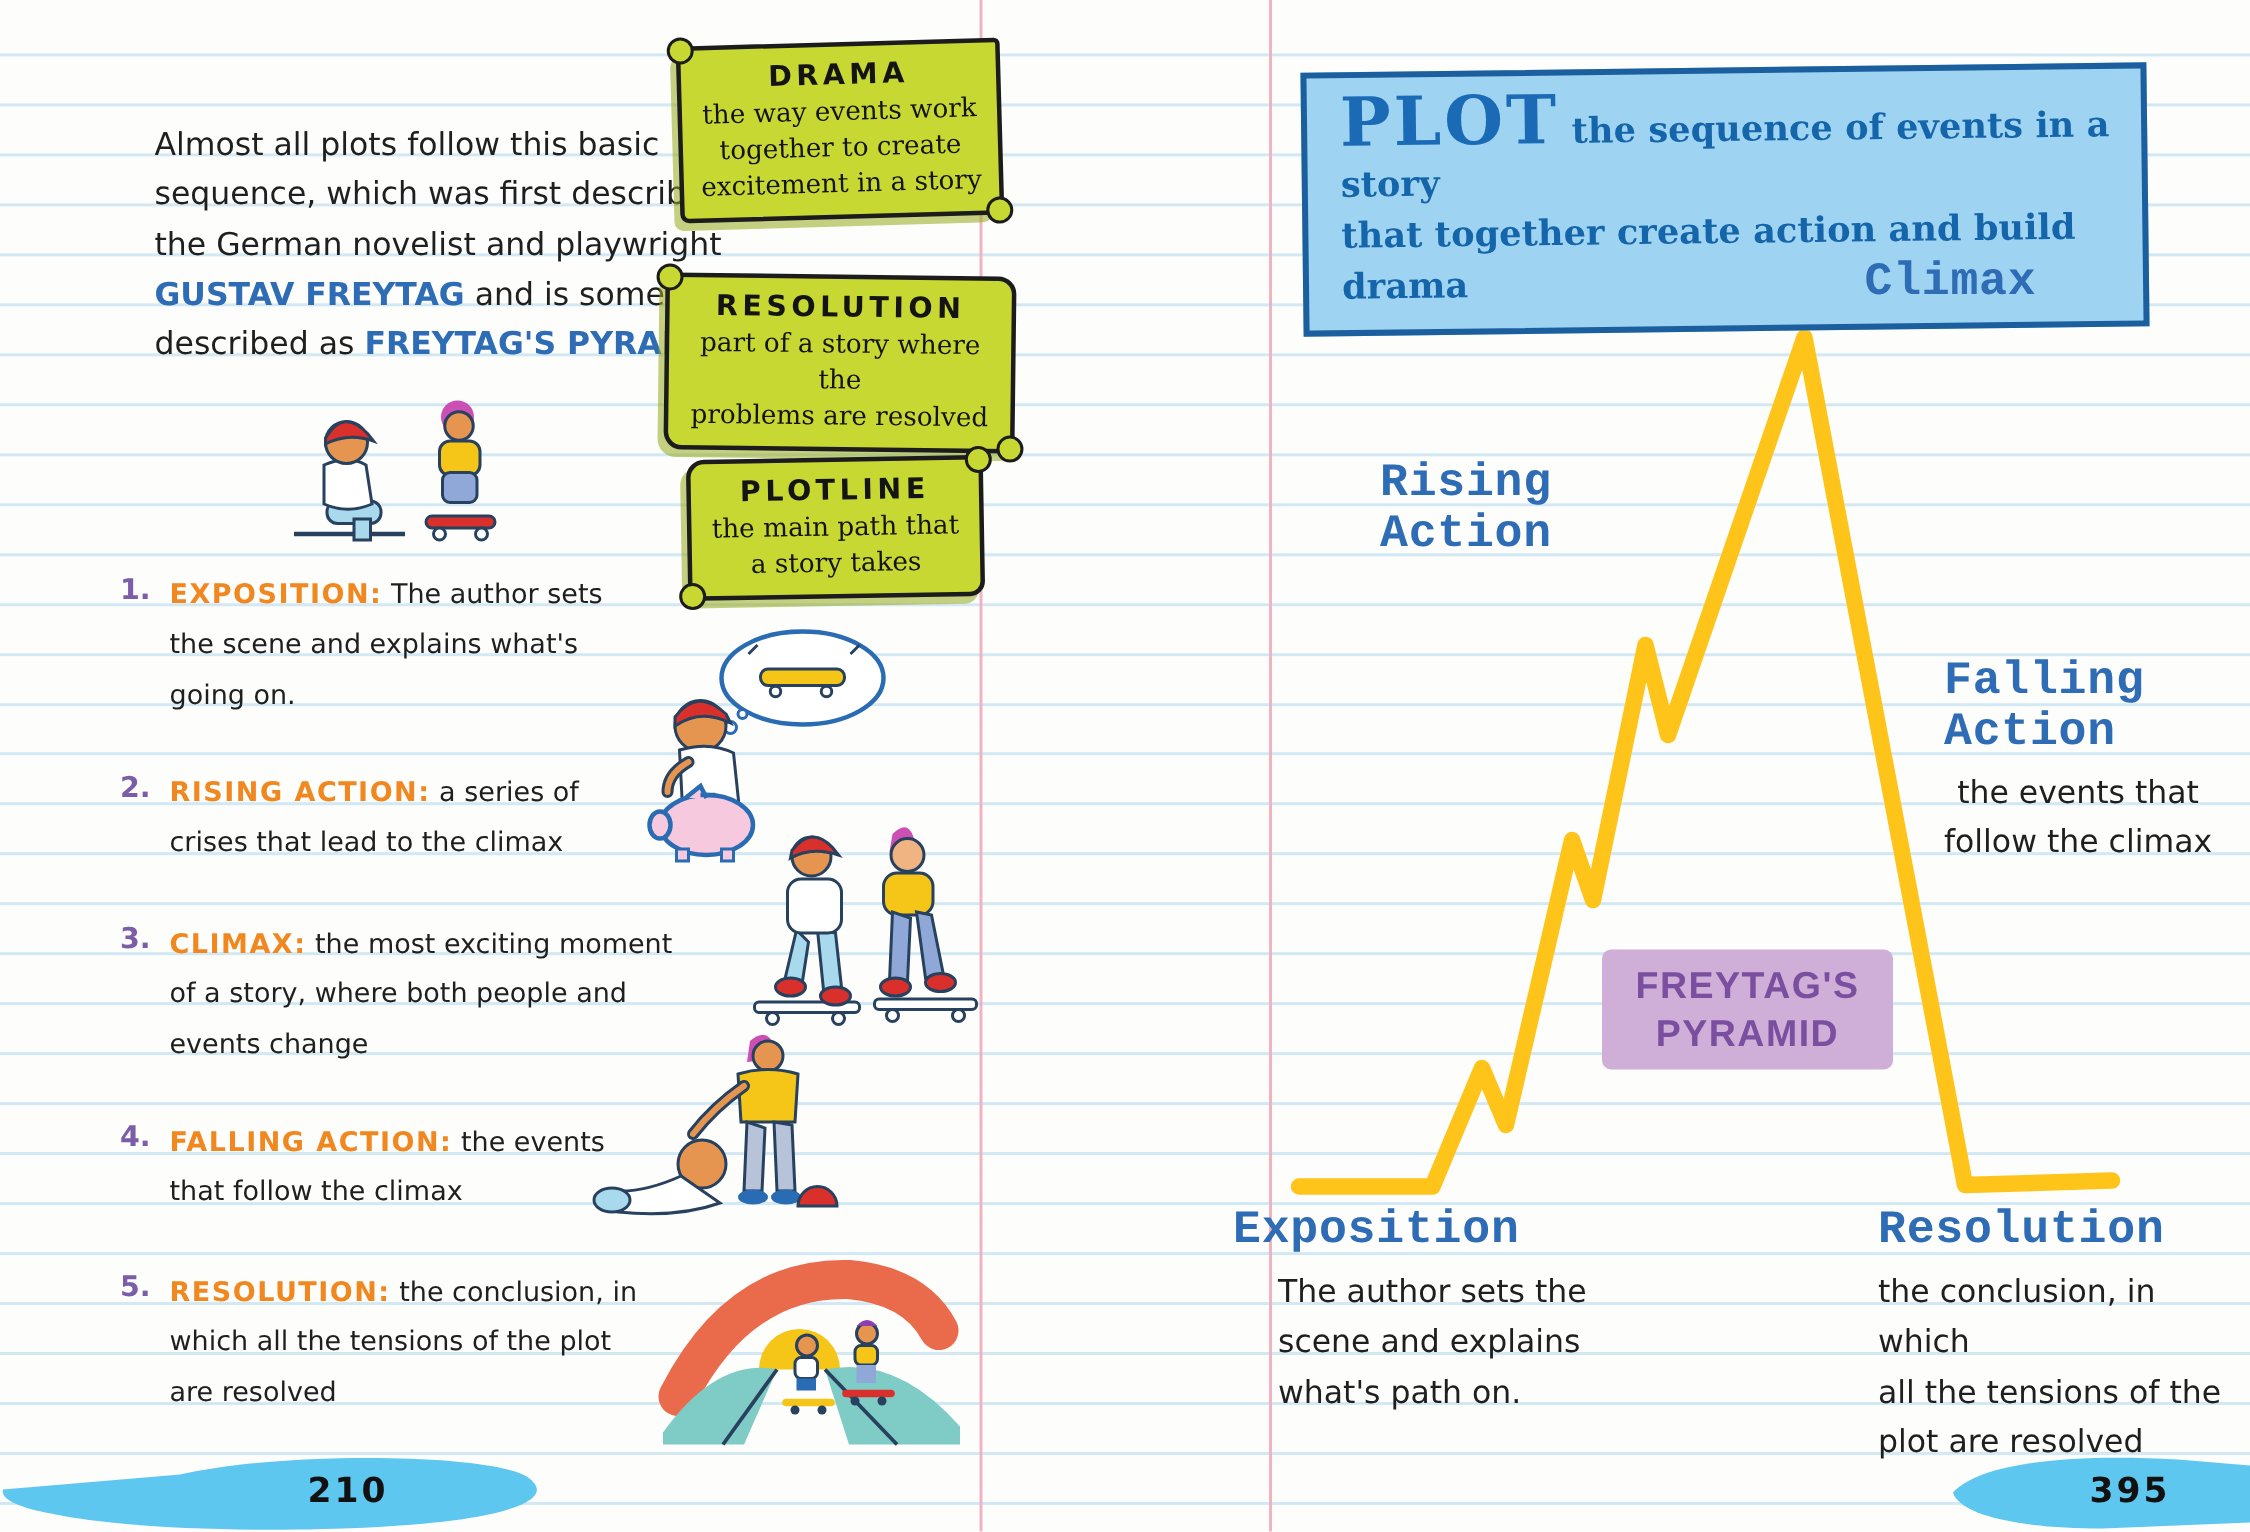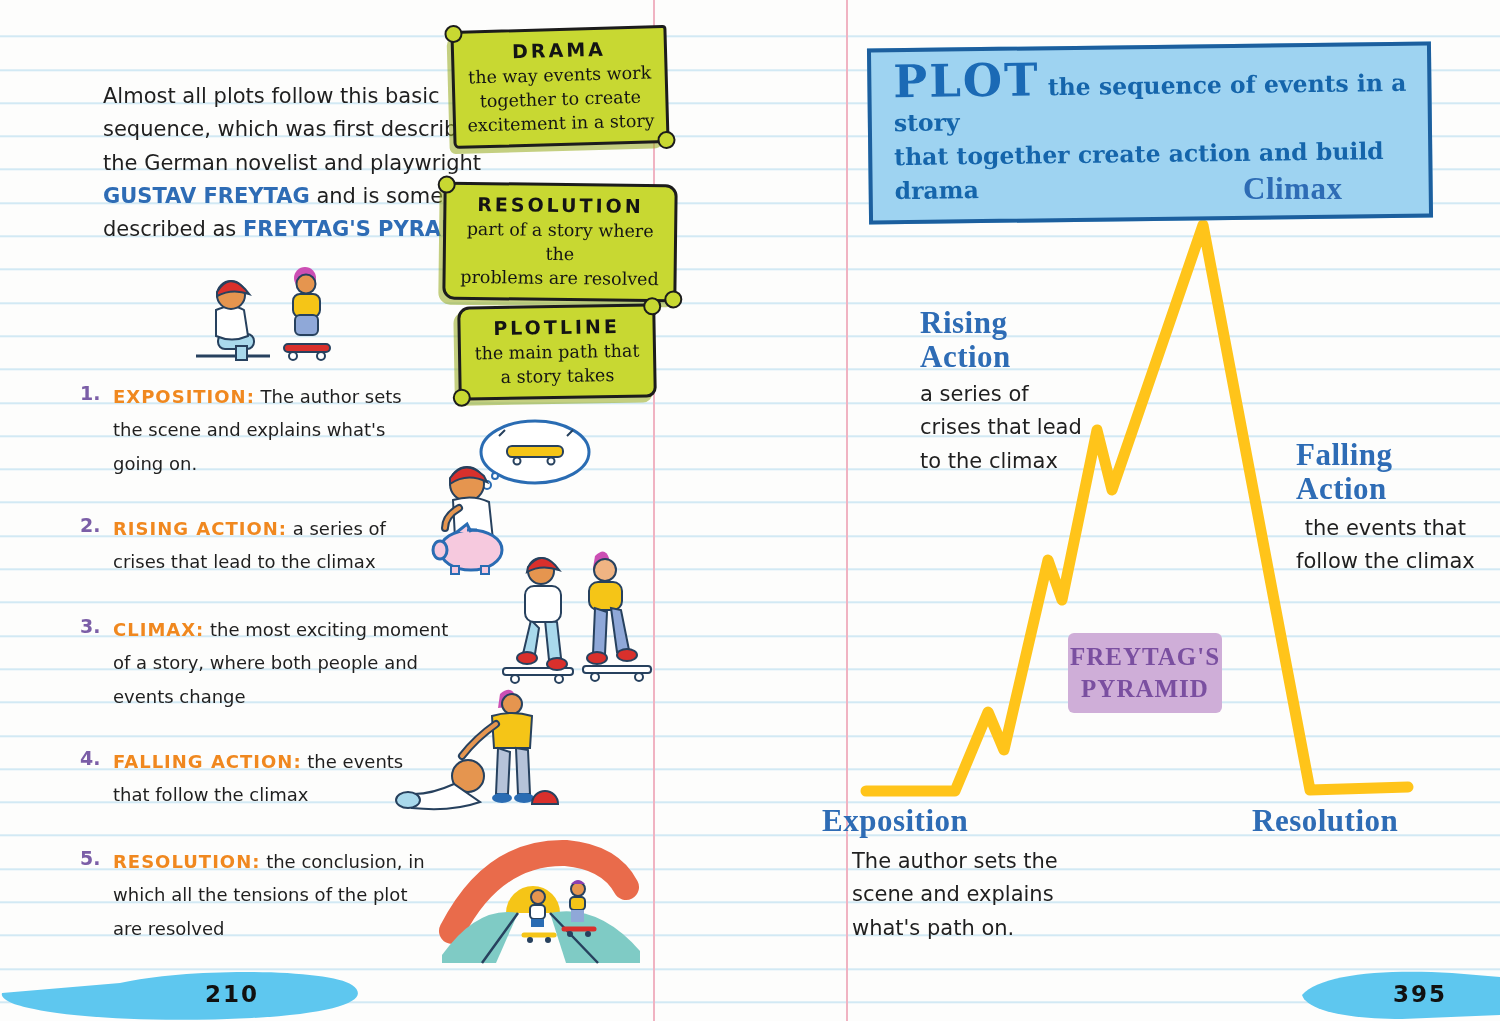--- a/index.html
+++ b/index.html
@@ -44,39 +44,39 @@
   
   .plot-box{
     position:absolute;left:868px;top:45px;width:520px;
     background:#9ed3f1;border:4px solid #1c5f9e;padding:10px 14px 12px 22px;
     transform:rotate(-0.7deg);
     font-family:"DejaVu Serif", serif;color:#1565ab;
   }
   .plot-term{font-size:45px;font-weight:700;letter-spacing:2px;color:#1b6ab5;line-height:40px;}
   .plot-def{font-size:23.5px;line-height:34px;white-space:pre-line;font-weight:600;}
 
-  .stage-label{position:absolute;font-family:Liberation Serif, serif;font-weight:700;color:#2e6cb5;
+  .stage-label{position:absolute;font-family:Liberation Mono, monospace;font-weight:700;color:#2e6cb5;
                font-size:31px;line-height:34px;white-space:pre-line;letter-spacing:0.5px;}
   .stage-desc{position:absolute;font-size:21px;line-height:33.3px;white-space:pre-line;}
   #lbl-rising{left:920px;top:306px;}
   #desc-rising{left:920px;top:378px;}
   #lbl-climax{left:1243px;top:172px;}
   #desc-climax{left:1246px;top:212px;}
   #lbl-falling{left:1296px;top:438px;}
   #desc-falling{left:1296px;top:512px;text-align:center;}
   #lbl-exposition{left:822px;top:804px;}
   #desc-exposition{left:852px;top:845px;}
   #lbl-resolution{left:1252px;top:804px;}
   #desc-resolution{left:1252px;top:845px;}
 
   .freytag-box{
-    position:absolute;left:1068px;top:633px;width:154px;height:80px;
+    position:absolute;left:1068px;top:633px;width:194px;height:80px;
     background:#cfaed8;border-radius:6px;
     display:flex;align-items:center;justify-content:center;text-align:center;
-    font-family:Liberation Serif, serif;font-weight:700;font-size:25px;line-height:32px;
+    font-family:Liberation Sans, sans-serif;font-weight:700;font-size:25px;line-height:32px;
     color:#7a4fa0;white-space:pre-line;letter-spacing:1px;
   }
 
   #pyramid-svg{position:absolute;left:0;top:0;pointer-events:none;}
 
   .footer-num{position:absolute;font-weight:700;font-size:23px;color:#111;letter-spacing:2px;}
   #num-left{left:205px;top:981px;}
   #num-right{left:1393px;top:981px;}
   .footer-swash{position:absolute;}
   #swash-left{left:0;top:963px;}
@@ -249,37 +249,37 @@
     <line x1="126" y1="96" x2="156" y2="96" stroke="#d9302c" stroke-width="5" stroke-linecap="round"></line>
     <circle cx="132" cy="101" r="3" fill="#27415e"></circle>
       <circle cx="150" cy="101" r="3" fill="#27415e"></circle>
   </svg>
 
   <div class="plot-box"><span class="plot-term">PLOT</span><span class="plot-def"> the sequence of events in a story
 that together create action and build drama</span></div>
 
   <div class="stage-label" id="lbl-rising">Rising
 Action</div>
-  <div class="stage-desc" id="desc-rising">a series of
-crises that lead
-to the climax</div>
 
   <div class="stage-label" id="lbl-climax">Climax</div>
 
   <div class="stage-label" id="lbl-falling">Falling
 Action</div>
   <div class="stage-desc" id="desc-falling">the events that
 follow the climax</div>
 
   <div class="stage-label" id="lbl-exposition">Exposition</div>
   <div class="stage-desc" id="desc-exposition">The author sets the
 scene and explains
 what's path on.</div>
 
   <div class="stage-label" id="lbl-resolution">Resolution</div>
+  <div class="stage-desc" id="desc-resolution">the conclusion, in which
+all the tensions of the
+plot are resolved</div>
 
   <div class="freytag-box">FREYTAG'S
 PYRAMID</div>
 
   <svg class="footer-swash" id="swash-left" width="380" height="58" viewBox="0 0 380 58">
     <path d="M2 30 L120 20 C190 4 330 6 352 22 C372 36 342 50 252 55 C152 60 70 54 34 46 C12 42 0 36 2 30 Z" fill="#5ec7ef"></path>
   </svg>
   <div class="footer-num" id="num-left">210</div>
 
   <svg class="footer-swash" id="swash-right" width="220" height="58" viewBox="0 0 220 58">

